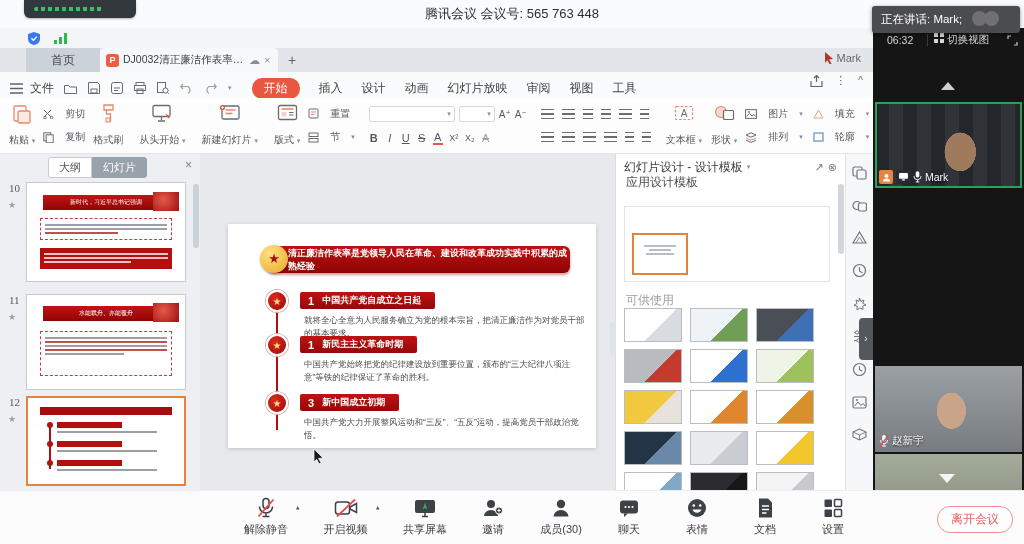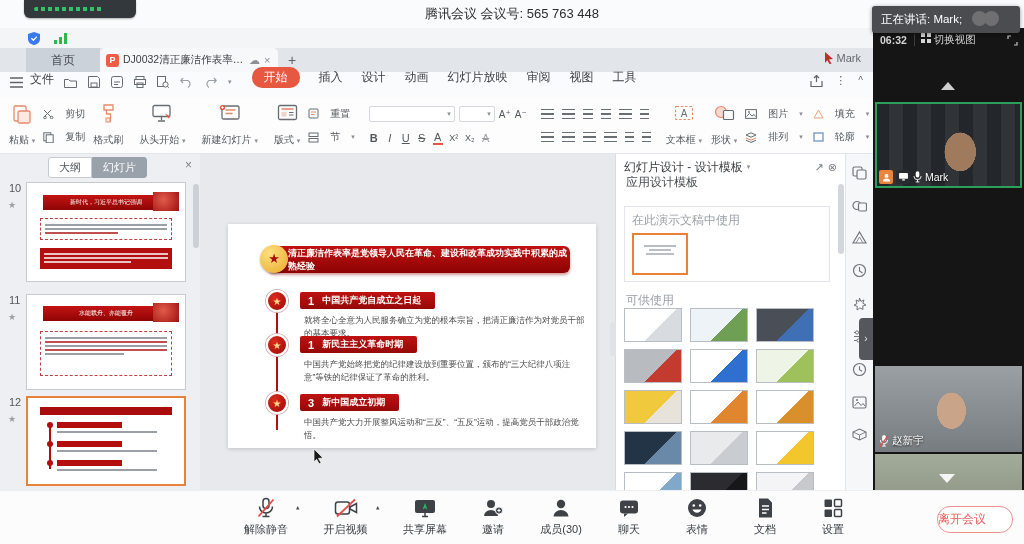--- a/index.html
+++ b/index.html
@@ -21,21 +21,21 @@
 #statusrow{left:0;top:0;width:873px;height:20px;}
 #tabrow{left:0;top:20px;width:873px;height:24px;background:#e2e6ea;}
 .hometab{left:26px;top:0;width:74px;height:24px;background:#ccd2d9;color:#45494e;font-size:12px;text-align:center;line-height:24px;}
 .doctab{left:100px;top:0;width:178px;height:24px;background:#f6f8f9;border-radius:5px 5px 0 0;display:flex;align-items:center;padding:0 6px;gap:4px;}
 .doctab .picon{width:13px;height:13px;background:#f25b44;border-radius:3px;color:#fff;font-size:9px;font-weight:bold;text-align:center;line-height:13px;flex:none;}
 .doctab .dname{font-size:10.5px;color:#3b3e42;white-space:nowrap;overflow:hidden;text-overflow:ellipsis;max-width:122px;}
 .doctab .cloud,.doctab .x{color:#8b9096;font-size:11px;flex:none;}
 .plustab{left:288px;top:4px;font-size:14px;color:#5f646a;}
 #presence{right:12px;top:24px;display:flex;align-items:center;gap:3px;z-index:5;}
 #presence .nm{font-size:11px;color:#66696d;}
-#menurow{left:0;top:44px;width:924px;height:26px;background:#fafbfc;display:flex;align-items:flex-end;padding:16px 10px;}
+#menurow{left:0;top:44px;width:924px;height:26px;background:#fafbfc;display:flex;align-items:center;padding:16px 10px;}
 #menurow .mi{font-size:12px;color:#3f4347;}
 .qicons{display:flex;gap:11px;margin:0 14px 0 10px;align-items:center;}
 .menutabs{display:flex;gap:19px;align-items:center;margin-left:6px;}
 .menutabs .tab{font-size:12px;color:#3f4347;white-space:nowrap;}
 .menutabs .active{background:#e8573f;color:#fff;border-radius:10px;padding:2px 12px;}
 #menuright{position:absolute;right:10px;top:46px;display:flex;gap:12px;align-items:center;color:#5f646a;}
 
 #ribbon{left:0;top:70px;width:873px;height:56px;background:#fdfdfe;border-bottom:1px solid #e2e5e9;display:flex;align-items:stretch;padding:4px 8px;gap:7px;}
 .vsep{width:1px;background:#ebedf0;margin:2px 0;}
 .bigbtn{display:flex;flex-direction:column;align-items:center;justify-content:space-between;padding:2px 1px;}
@@ -55,21 +55,21 @@
 
 #leftpanel{left:0;top:126px;width:200px;height:336px;background:#edeff2;}
 #lp-head{left:0;top:0;width:200px;height:26px;}
 .toggle{left:48px;top:3px;display:flex;}
 .toggle .t{font-size:11px;padding:2px 10px;border:1px solid #c6ccd2;background:#fff;color:#55595e;}
 .toggle .t.on{background:#99a1ab;border-color:#99a1ab;color:#fff;}
 #lp-close{right:8px;top:4px;color:#7c8187;font-size:12px;}
 #lp-list{left:0;top:26px;width:200px;height:310px;overflow:hidden;}
 #lp-scroll{right:1px;top:4px;width:6px;height:64px;background:#ccd1d7;border-radius:3px;}
 .sl-entry{position:absolute;left:0;width:196px;}
-.sl-num{position:absolute;left:9px;top:0;font-size:11px;color:#53575c;}
+.sl-num{position:absolute;left:9px;top:0;font-size:11px;color:#53575c;font-family:Liberation Serif, serif;}
 .sl-star{position:absolute;left:8px;top:18px;font-size:9px;color:#9aa0a6;}
 .thumb{position:absolute;left:26px;top:0;width:160px;background:#fff;border:1px solid #c6cbd1;}
 .thumb.sel{border:2px solid #e8823a;}
 .t-banner{position:absolute;left:10%;top:12%;width:80%;height:16%;background:linear-gradient(180deg,#c41414,#8f0404);color:#fff;font-size:6px;text-align:center;display:flex;align-items:center;justify-content:center;overflow:hidden;white-space:nowrap;}
 .t-blob{position:absolute;right:4%;top:9%;width:16%;height:20%;background:radial-gradient(circle at 40% 40%,#e05b4a,#a01010);}
 .t-dash{position:absolute;left:8%;width:84%;border:1px dashed #c04040;padding:3px 4px;}
 .t-line{height:2px;margin:2px 0;background:#9aa0a6;}
 .t-line.r{background:#c05050;}
 .t-red{position:absolute;left:8%;width:84%;background:#b40f0f;padding:3px 4px;}
 .t-red .t-line{background:rgba(255,255,255,.75);}
@@ -107,21 +107,21 @@
 #dp-grid{left:8px;top:154px;width:206px;height:182px;overflow:hidden;display:flex;flex-wrap:wrap;gap:7px 8px;align-content:flex-start;}
 .tile{width:58px;height:34px;border:1px solid #b9bec4;background:#eee;}
 #dp-scroll{right:1px;top:30px;width:6px;height:70px;background:#d3d7db;border-radius:3px;}
 #dp-tab{left:-6px;top:168px;width:6px;height:34px;background:#dfe3e7;border-radius:3px 0 0 3px;}
 
 #iconstrip{left:845px;top:126px;width:28px;height:336px;background:#f6f7f8;border-left:1px solid #e2e5e8;display:flex;flex-direction:column;align-items:center;padding-top:12px;gap:19px;}
 #striphandle{left:859px;top:290px;width:14px;height:42px;background:#54585c;border-radius:4px 0 0 4px;color:#e8e8e8;font-size:10px;text-align:center;line-height:42px;z-index:40;}
 
 #videocol{left:873px;top:28px;width:151px;height:462px;background:#151515;overflow:hidden;}
 #vheader{left:0;top:0;width:151px;height:24px;display:flex;align-items:center;color:#d6d6d6;font-size:10.5px;}
-#vheader .clock{padding:0 7px;font-weight:bold;}
+#vheader .clock{padding:0 14px;}
 #vheader .vd{width:1px;height:12px;background:#3c3c3c;}
 #vheader .sw{display:flex;align-items:flex-start;gap:3px;padding:0 6px;}
 .uparrow{left:68px;top:54px;width:0;height:0;border-left:7px solid transparent;border-right:7px solid transparent;border-bottom:8px solid #cfcfcf;}
 .vtile{position:absolute;left:2px;width:147px;height:86px;overflow:hidden;}
 .vtile.speaking{outline:2px solid #2e9e5b;outline-offset:-2px;}
 .p1{background:radial-gradient(ellipse 26px 32px at 58% 58%,#a07a5c 60%,transparent 61%),repeating-linear-gradient(90deg,#23262b 0 14px,#303439 14px 28px);}
 .p2{background:radial-gradient(ellipse 42px 50px at 60% 62%,#c9a183 60%,transparent 61%),linear-gradient(160deg,#6d665f,#47413c);}
 .p3{background:radial-gradient(ellipse 24px 30px at 50% 58%,#b08a68 60%,transparent 61%),linear-gradient(180deg,#8d8178,#6e635a);}
 .p4{background:radial-gradient(ellipse 24px 30px at 52% 52%,#c9a488 60%,transparent 61%),linear-gradient(180deg,#9aa0a4,#767c80);}
 .p5{background:radial-gradient(ellipse 24px 28px at 45% 62%,#b98c72 60%,transparent 61%),linear-gradient(180deg,#a3ab9a,#7f8678);}
@@ -129,21 +129,21 @@
 .vbadges .nm{color:#fff;font-size:10.5px;text-shadow:0 1px 2px rgba(0,0,0,.8);}
 .hostbadge{width:14px;height:14px;background:#e8843c;border-radius:2px;display:flex;align-items:center;justify-content:center;}
 .sharebadge{width:14px;height:14px;background:rgba(40,44,48,.85);border-radius:2px;display:flex;align-items:center;justify-content:center;}
 .dnarrow{left:66px;top:446px;width:0;height:0;border-left:8px solid transparent;border-right:8px solid transparent;border-top:9px solid #f5f5f5;z-index:30;}
 
 #bottombar{left:0;top:490px;width:1024px;height:54px;background:#fcfcfd;border-top:1px solid #eceef0;z-index:50;}
 #btns{left:244px;top:6px;display:flex;gap:24px;align-items:flex-start;}
 .mbtn{display:flex;flex-direction:column;align-items:center;gap:3px;min-width:44px;}
 .mbtn .lb{font-size:11px;color:#393d42;white-space:nowrap;}
 .upcaret{font-size:7px;color:#4a4e52;margin-top:7px;margin-left:-16px;}
-#leavebtn{left:937px;top:15px;width:76px;height:27px;background:#fff;border:1px solid #f0908f;border-radius:13px;color:#ee5b5b;font-size:12px;line-height:25px;}
+#leavebtn{left:937px;top:15px;width:76px;height:27px;background:#fff;border:1px solid #f0908f;border-radius:13px;color:#ee5b5b;font-size:12px;text-align:center;line-height:25px;}
 </style>
 </head>
 <body>
 
 <div id="topstrip" class="abs">
   <div class="title">腾讯会议 会议号: 565 763 448</div>
 </div>
 <div id="recbadge" class="abs">
   <div class="dots abs"></div>
 </div>
@@ -541,21 +541,20 @@
     <div id="dp-tab" class="abs"></div>
     <div id="dp-head" class="abs">
       <span class="tt">幻灯片设计 - 设计模板</span>
       <span class="caret">▾</span>
       <span class="sp"></span>
       <span class="ic">↗</span>
       <span class="ic">⊗</span>
     </div>
     <div id="dp-apply" class="abs">应用设计模板</div>
     <div id="usedbox" class="abs">
-      <div class="cap">在此演示文稿中使用</div>
       <div id="usedthumb" class="abs">
         <div class="l"></div>
         <div class="l" style="width:55%"></div>
         <div class="l" style="width:70%"></div>
       </div>
     </div>
     <div id="dp-avail" class="abs">可供使用</div>
     <div id="dp-grid" class="abs">
       <div class="tile" style="background: linear-gradient(135deg, rgb(255, 255, 255) 58%, rgb(216, 220, 224) 58%);"></div>
       <div class="tile" style="background: linear-gradient(135deg, rgb(238, 243, 247) 58%, rgb(111, 158, 85) 58%);"></div>

